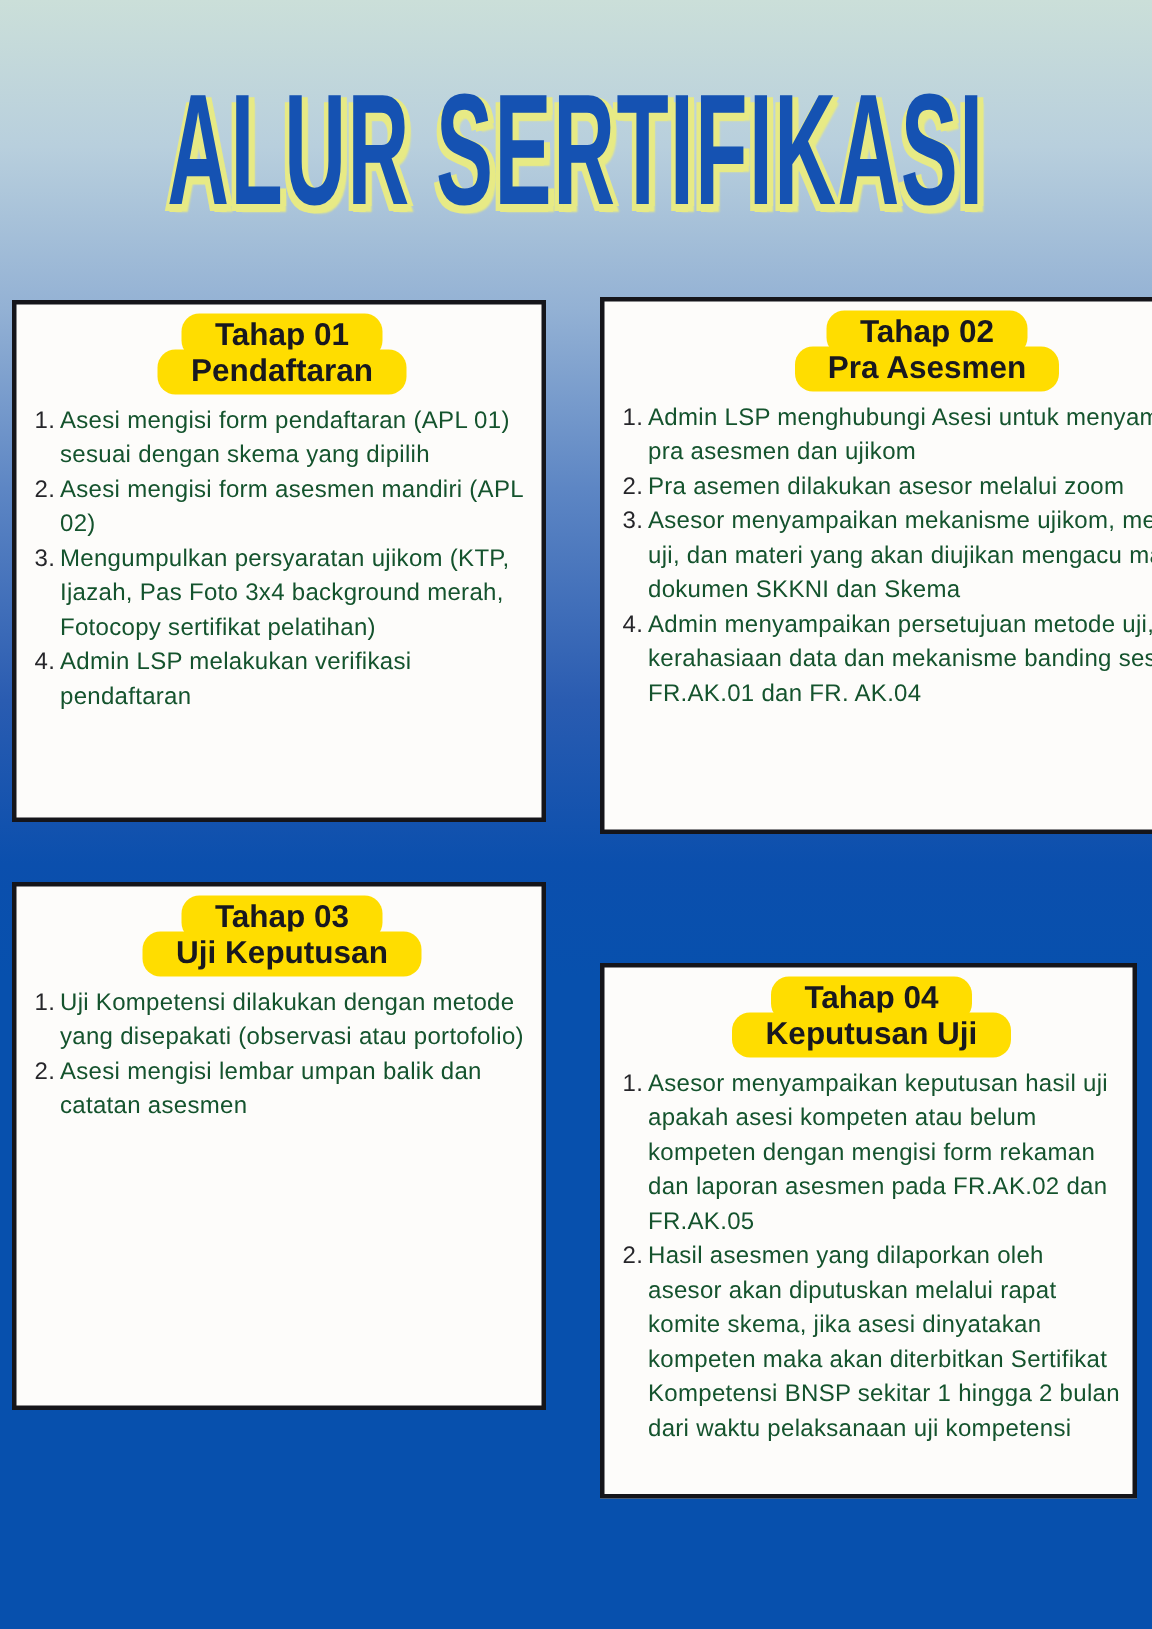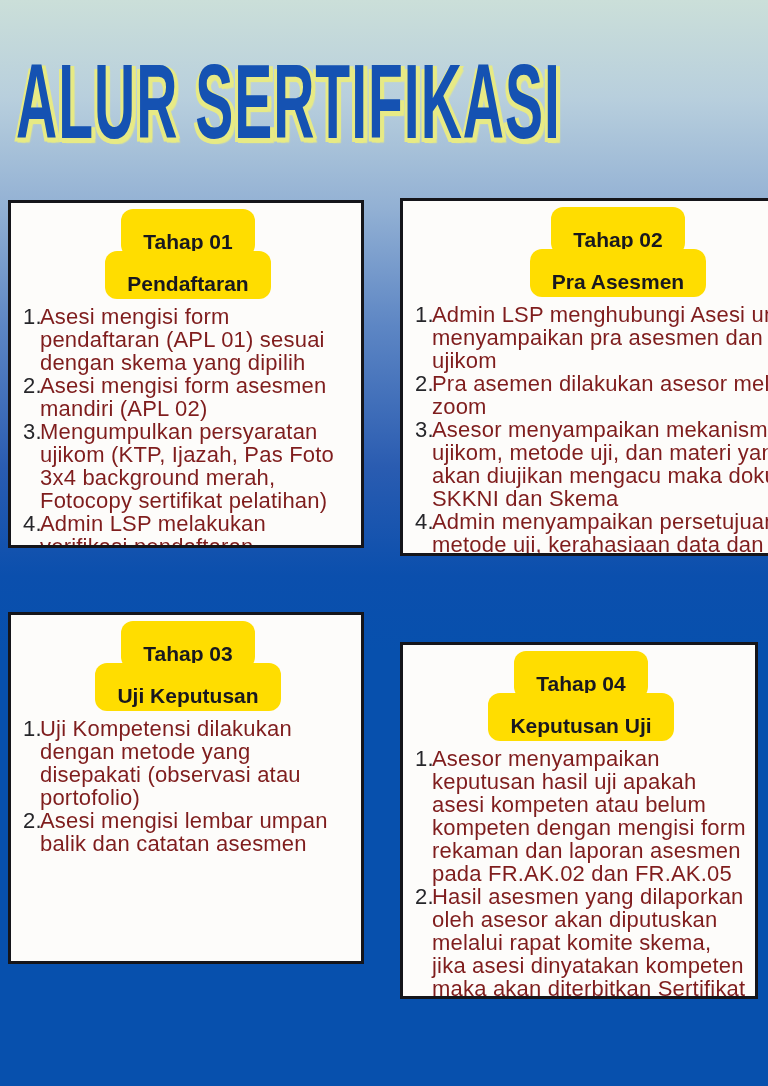--- a/index.html
+++ b/index.html
@@ -26,22 +26,23 @@
       #b8cfdd 9%,
       #93b1d4 19%,
       #5d86c4 30%,
       #2a5cb1 43%,
       #0b4fad 53%,
       #0750ad 60%,
       #0750ad 100%);
   }
 
   .title-wrap{
-    position:absolute; top:0; left:16px; right:0;
+    position:absolute; top:0; left:0; right:0;
     height:195px;
+    text-align:center;
   }
   .title-text{
     display:inline-block;
     margin-top:62px;
     font-size:57px;
     font-weight:bold;
     letter-spacing:1px;
     color:#1552b2;
     transform:scaleY(1.85);
     transform-origin:50% 40%;
@@ -56,49 +57,49 @@
 
   .card{
     position:absolute;
     background:#fdfcfa;
     border:3px solid #15151a;
     padding:6px 6px 6px 10px;
     overflow:hidden;
   }
   .card1{ left:8px;  top:200px; width:356px; height:348px; }
   .card2{ left:400px; top:198px; width:432px; height:358px; }
-  .card3{ left:8px;  top:612px; width:356px; height:352px; }
+  .card3{ left:8px;  top:588px; width:356px; height:352px; }
   .card4{ left:400px; top:642px; width:358px; height:357px; }
 
   .badge-wrap{ text-align:center; line-height:1.1; margin-bottom:6px; }
   .badge{
     display:inline-block;
     background:#ffdd00;
     color:#18181f;
     font-weight:bold;
     font-size:21px;
-    padding:21px 22px 4px 22px;
+    padding:3px 22px 4px 22px;
     border-radius:12px;
     position:relative;
   }
   .badge.line2{ margin-top:-6px; z-index:1; }
 
   ol.steps{
     list-style:none;
     counter-reset:n;
     margin:2px 0 0 2px;
   }
   ol.steps li{
     counter-increment:n;
     position:relative;
     padding-left:17px;
-    font-size:22px;
+    font-size:16px;
     line-height:23px;
     letter-spacing:0.2px;
-    color:#7f1d1d;
+    color:#14532d;
   }
   ol.steps li::before{
     content:counter(n) ".";
     position:absolute;
     left:0; top:0;
     color:#26262a;
   }
 </style>
 </head>
 <body>

